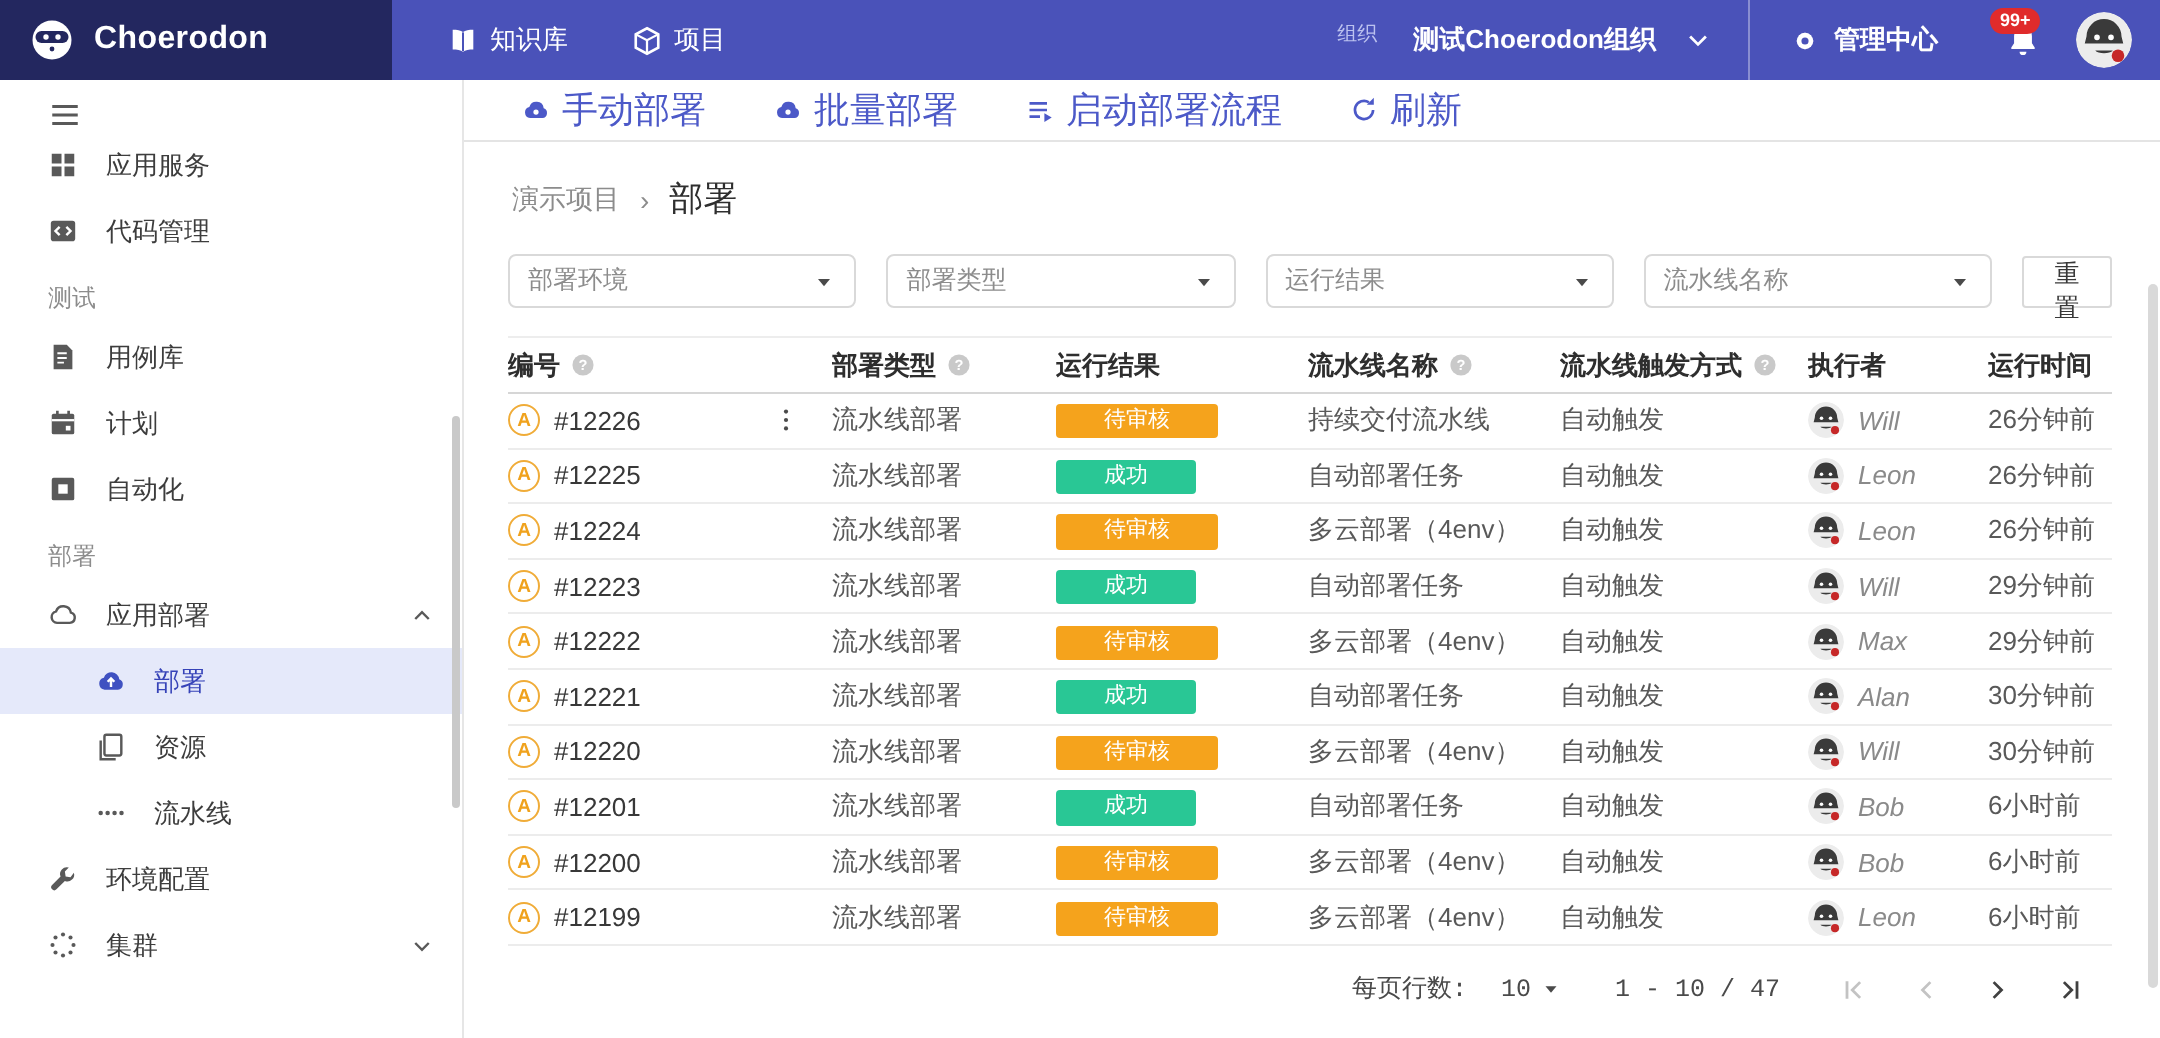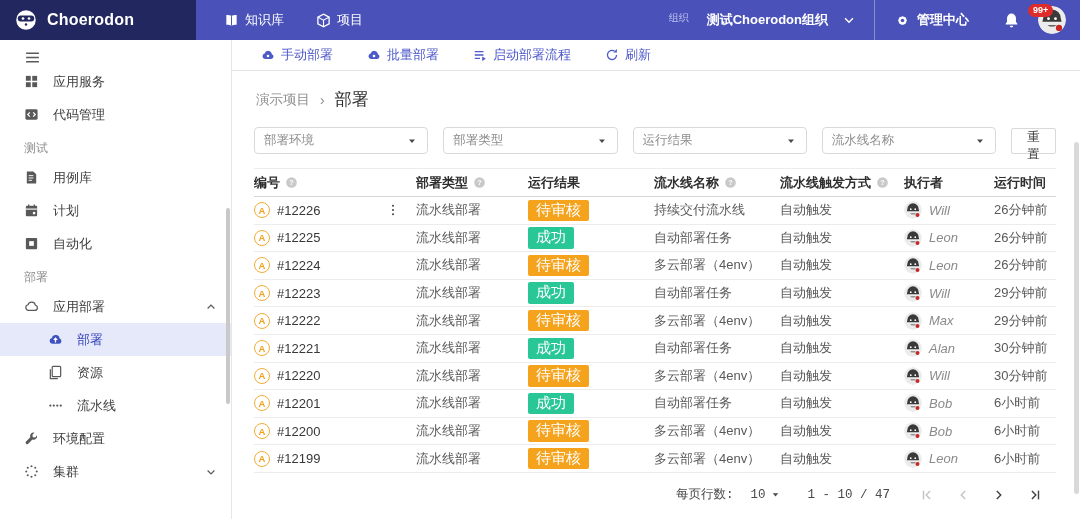--- a/index.html
+++ b/index.html
@@ -20,21 +20,21 @@
   .org-select { display:flex; align-items:center; gap:14px; padding:0 18px; cursor:pointer; }
   .org-lines { display:flex; flex-direction:row; line-height:1.25;gap:18px; }
   .org-label { font-size:10px; color:#bcc2ef; }
   .org-name { font-size:13px; font-weight:bold; }
   .org-select .icon { width:14px; height:14px; }
   .top-divider { width:1px; background:rgba(255,255,255,.35); margin:0; }
   .admin-center { display:flex; align-items:center; gap:7px; font-size:13px; font-weight:bold; padding:0 20px; cursor:pointer; }
   .admin-center .icon { width:15px; height:15px; }
   .bell-wrap { position:relative; display:flex; align-items:center; padding:0 14px; cursor:pointer; }
   .bell-wrap .icon { width:17px; height:17px; }
-  .badge { position:absolute; top:4px; left:39px; background:#e02b2b; color:#fff; font-size:9px; font-weight:bold;
+  .badge { position:absolute; top:4px; left:6px; background:#e02b2b; color:#fff; font-size:9px; font-weight:bold;
     border-radius:8px; padding:1px 5px; line-height:1.2; }
   .avatar-top { width:28px; height:28px; border-radius:50%; overflow:hidden; align-self:center; margin:0 14px 0 4px; cursor:pointer; flex:0 0 auto; }
 
   
   .layout { display:flex; height:479px; }
   .sidebar { width:232px; flex:0 0 auto; border-right:1px solid #e6e6e6; position:relative; background:#fff; overflow:hidden; }
   .hamburger { padding:9px 0 5px 24px; }
   .hamburger .icon { width:17px; height:17px; color:#595959; cursor:pointer; }
   .menu-list { overflow:hidden; }
   .m-item { display:flex; align-items:center; height:33px; padding:0 14px 0 24px; gap:14px; font-size:13px; color:#3d3d3d; cursor:pointer; }
@@ -43,21 +43,21 @@
   .m-sub { padding-left:48px; }
   .m-sel { background:#e5e9fa; color:#3643b8; }
   .m-sel .icon { color:#3f51c1; }
   .m-section { height:30px; display:flex; align-items:flex-end; padding:0 0 4px 24px; font-size:12px; color:#8c8c8c; }
   .m-chev { margin-left:auto; width:12px !important; height:12px !important; color:#595959; }
   .side-scroll { position:absolute; right:1px; top:168px; width:4px; height:196px; background:#c9c9c9; border-radius:2px; }
 
   
   .main { flex:1; position:relative; display:flex; flex-direction:column; min-width:0; }
   .toolbar { height:31px; display:flex; align-items:center; gap:34px; padding-left:29px; border-bottom:1px solid #e4e4e4; }
-  .tb-btn { display:flex; align-items:center; gap:6px; font-size:13px; color:#4c59c8; cursor:pointer; }
+  .tb-btn { display:flex; align-items:center; gap:6px; font-size:18px; color:#4c59c8; cursor:pointer; }
   .tb-btn .icon { width:14px; height:14px; }
   .breadcrumb { display:flex; align-items:center; gap:10px; padding:17px 0 0 24px; }
   .bc-project { font-size:13.5px; color:#8c8c8c; cursor:pointer; }
   .bc-sep { font-size:14px; color:#8c8c8c; }
   .bc-page { font-size:17px; color:#2e2e2e; }
   .content { padding:16px 24px 0 22px; flex:1; display:flex; flex-direction:column; }
 
   .filters { display:flex; align-items:center; gap:15px; }
   .f-select { width:188px; height:27px; border:1px solid #d9d9d9; border-radius:4px; display:flex; align-items:center;
     padding:0 9px; font-size:12.5px; color:#8c8c8c; cursor:pointer; background:#fff; }
@@ -70,21 +70,21 @@
   .t-head { height:29px; border-top:1px solid #ededed; border-bottom:1px solid #d6d6d6; }
   .t-head .t-cell { font-weight:bold; color:#2e2e2e; display:flex; align-items:center; gap:5px; }
   .t-cell .help { width:13px; height:13px; }
   .t-body .t-row { height:27.6px; border-bottom:1px solid #ececec; cursor:pointer; }
   .t-cell { min-width:0; white-space:nowrap; overflow:hidden; }
   .cell-id { display:flex; align-items:center; gap:7px; color:#383838; }
   .a-badge { width:16px; height:16px; border:1.3px solid #f0ac38; border-radius:50%; color:#f0a21c; font-size:9.5px;
     font-weight:bold; display:inline-flex; align-items:center; justify-content:center; }
   .row-menu { margin-left:auto; margin-right:16px; width:14px; height:14px; color:#4a4a4a; cursor:pointer; }
   .cell-gray { color:#595959; }
-  .status-badge { display:inline-block; padding:2px 8px 3px; border-radius:2px; font-size:15px; color:#fff; line-height:1.1; }
+  .status-badge { display:inline-block; padding:2px 24px 3px; border-radius:2px; font-size:11px; color:#fff; line-height:1.1; }
   .cell-exec { display:flex; align-items:center; gap:7px; color:#8a8a8a;font-style:italic; }
   .avatar-sm { width:18px; height:18px; border-radius:50%; overflow:hidden; flex:0 0 auto; }
 
   .pager { display:flex; align-items:center; justify-content:flex-end; gap:26px; height:34px; margin:5px 14px 0 0;
     font-size:12.5px; color:#4a4a4a;font-family:Liberation Mono, monospace; }
   .pp-size { display:flex; align-items:center; gap:5px; cursor:pointer; }
   .pp-size .icon { width:11px; height:11px; color:#4a4a4a; }
   .pg-btns { display:flex; align-items:center; gap:22px; margin-left:4px; }
   .pg-btn { width:14px; height:14px; cursor:pointer; color:#404040; }
   .pg-btn.disabled { color:#c3c3c3; cursor:default; }

